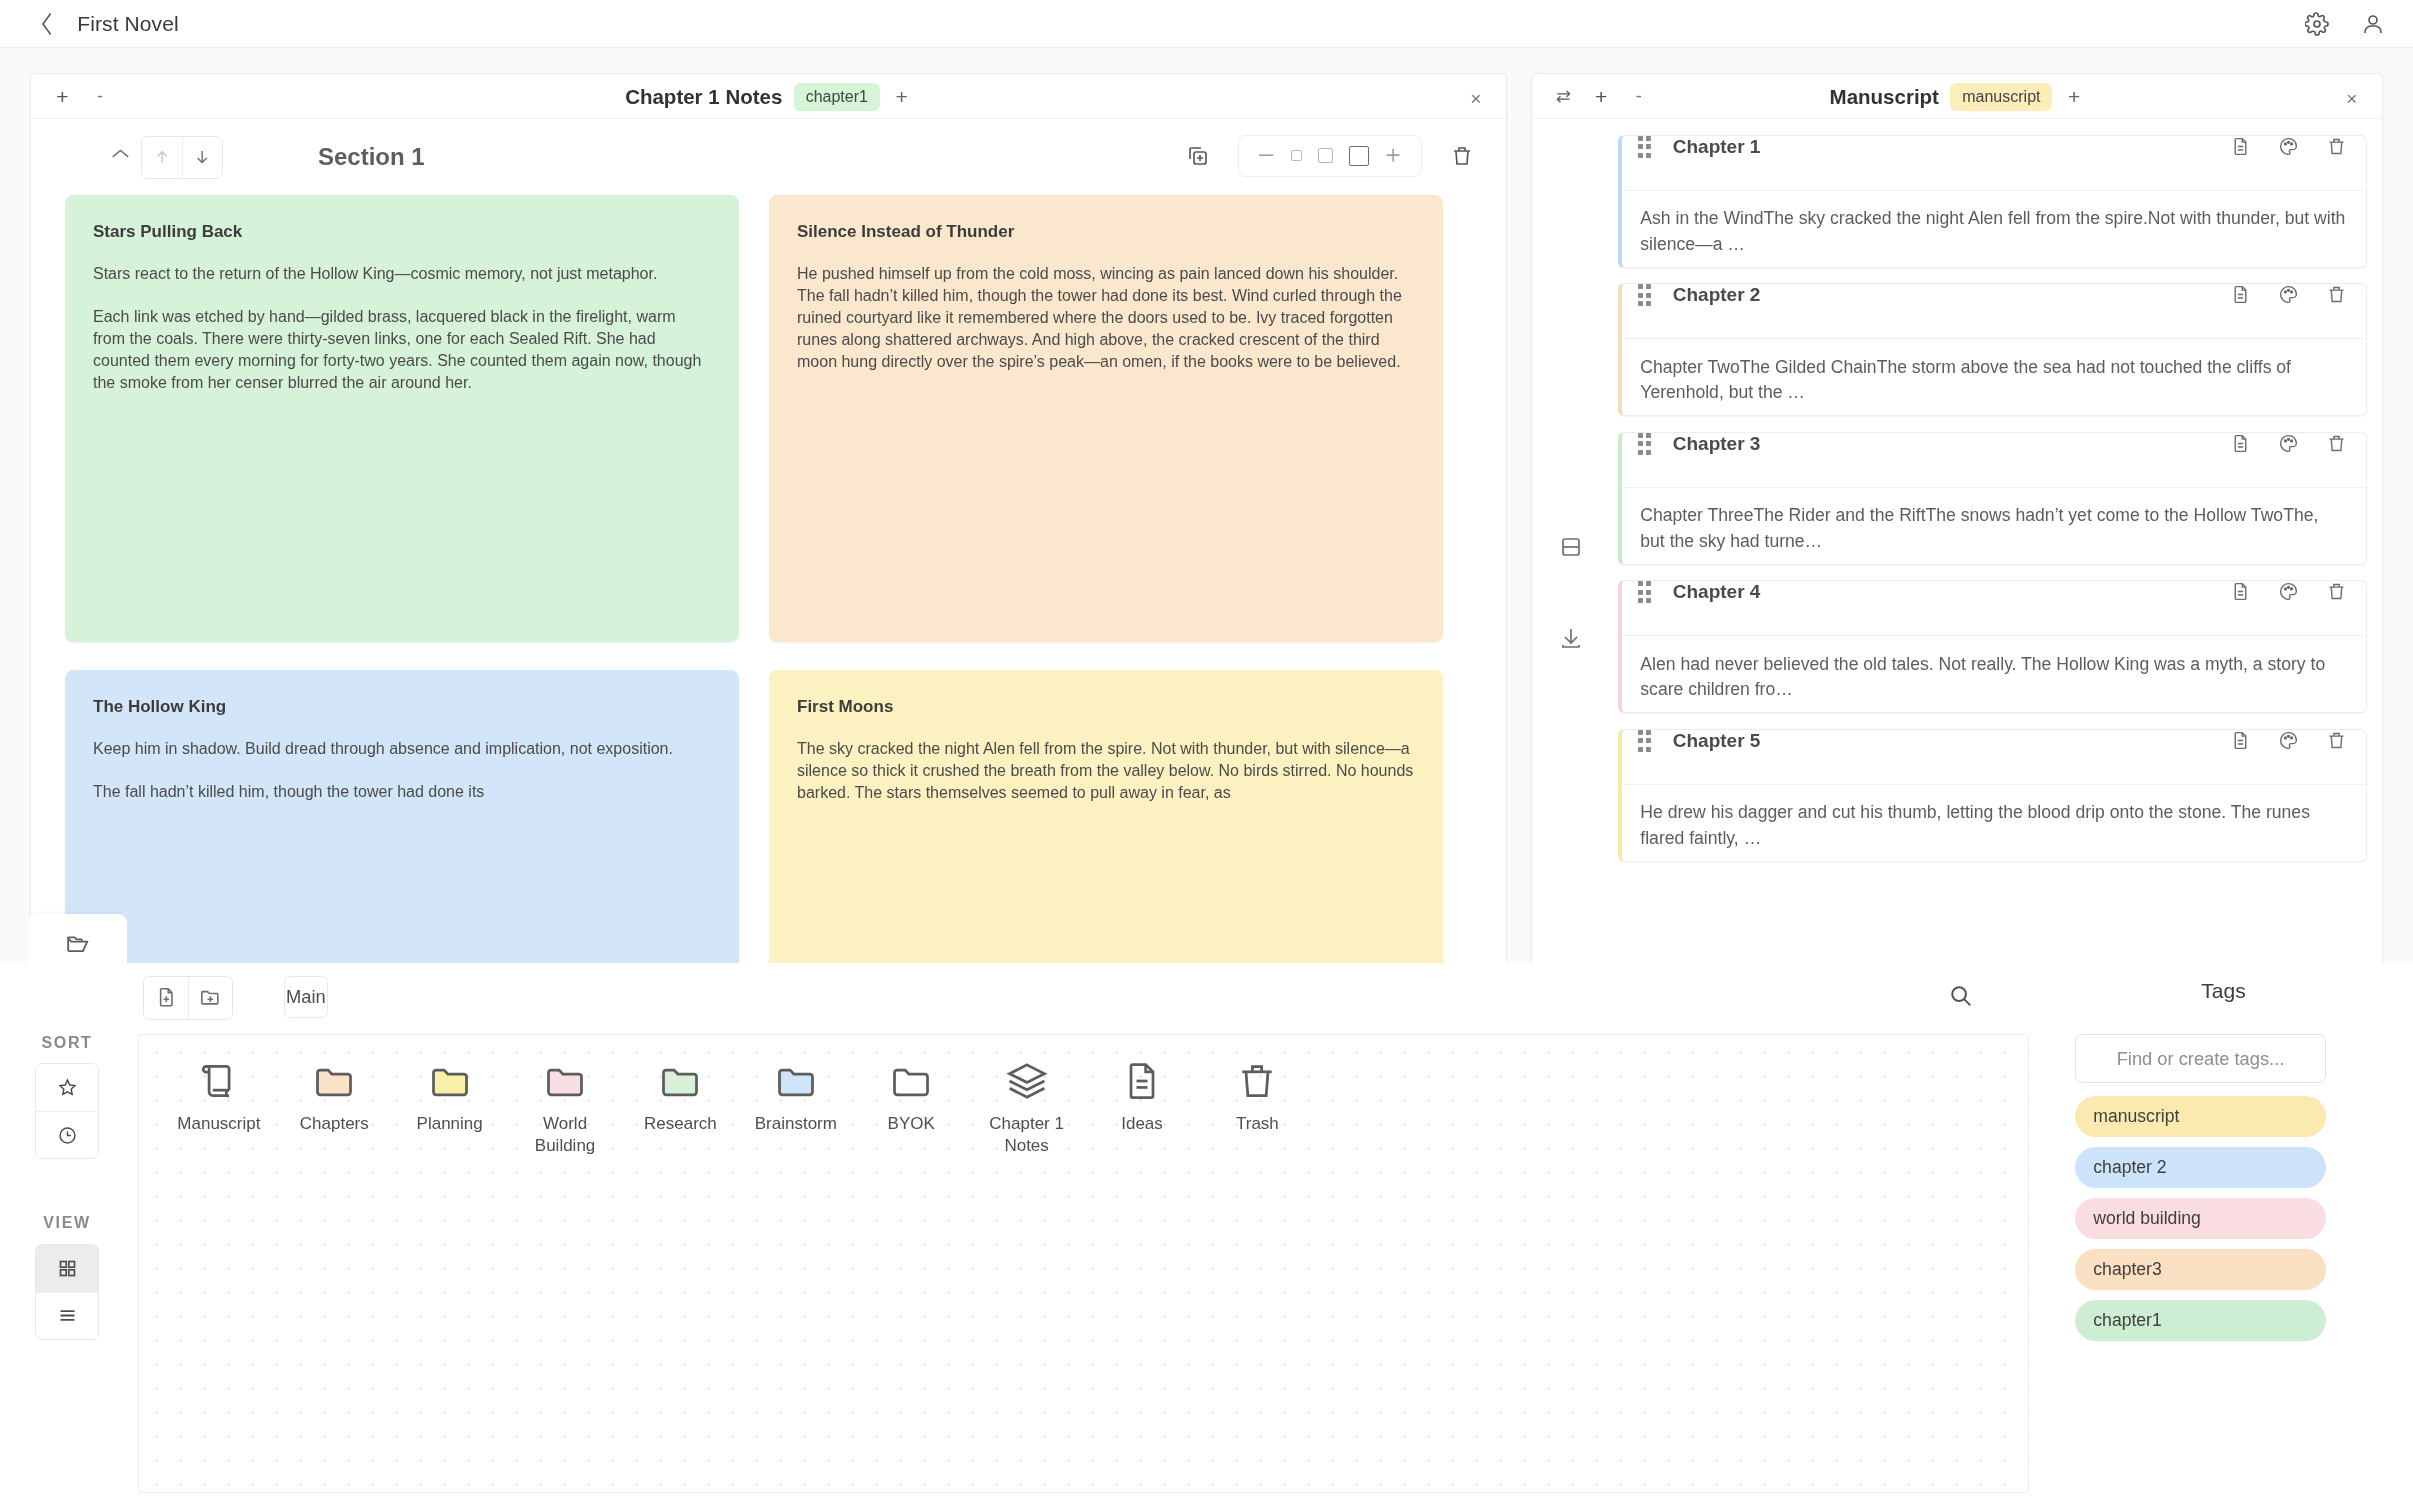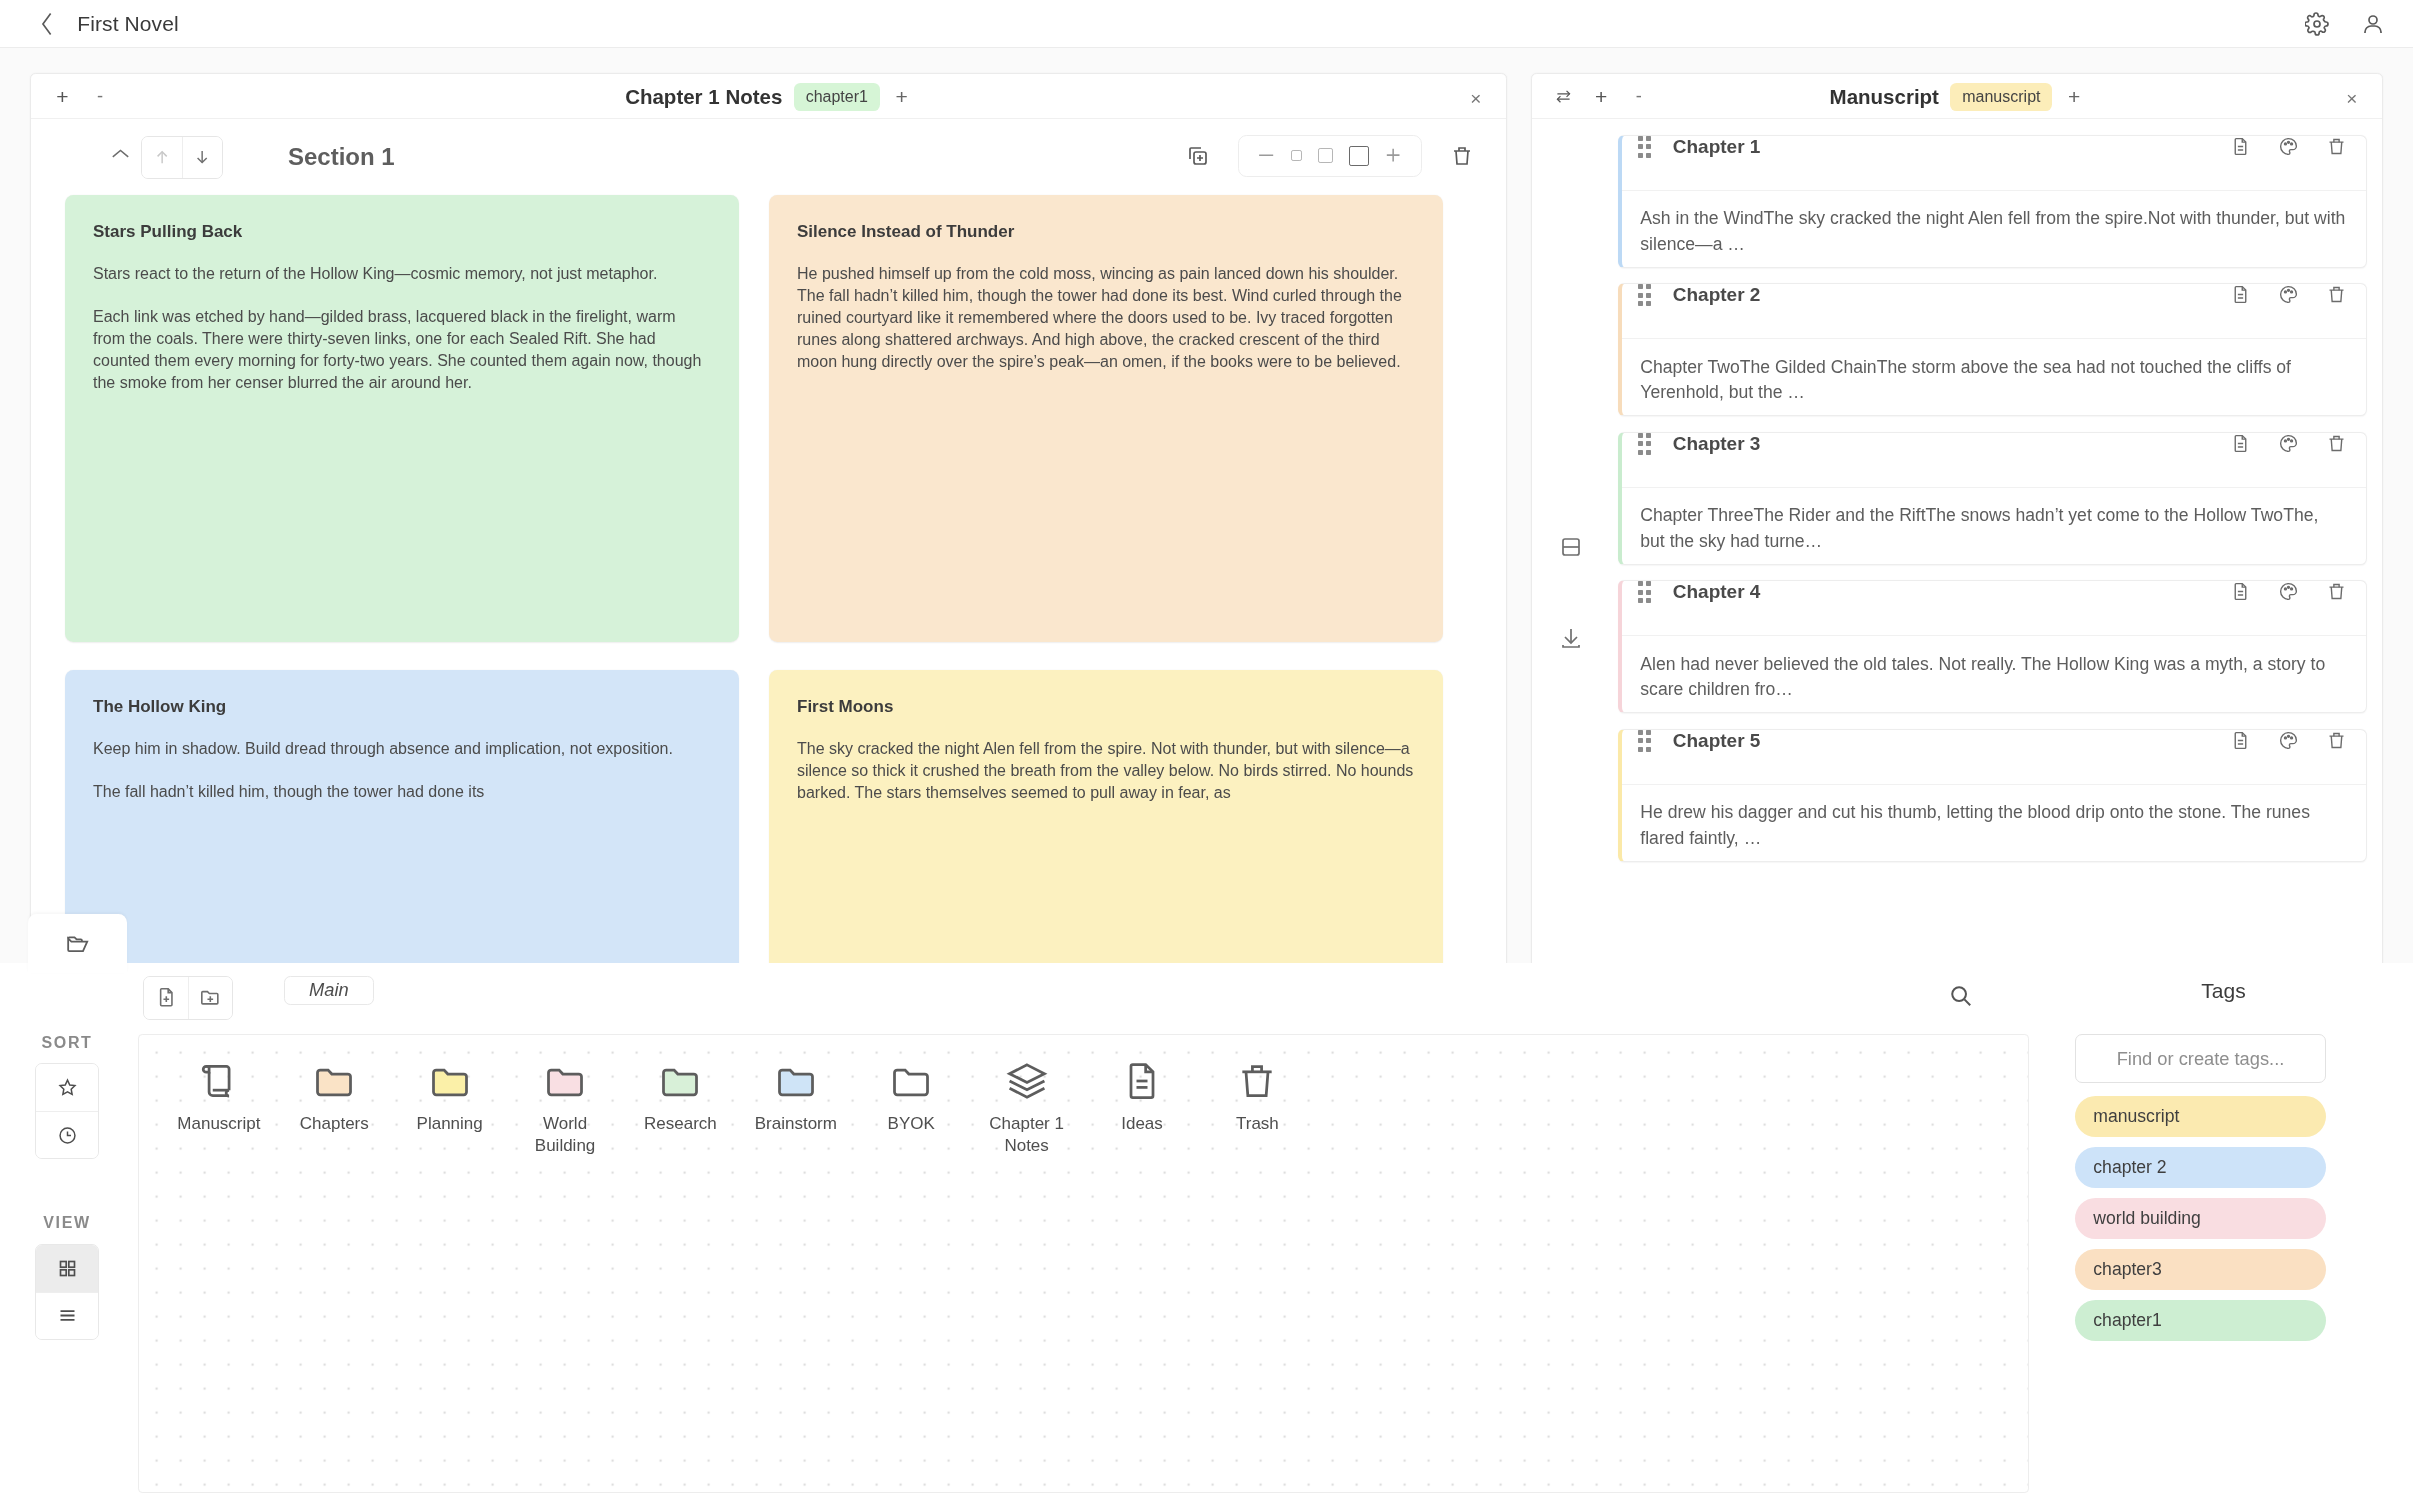--- a/index.html
+++ b/index.html
@@ -68,20 +68,21 @@
   .ph-close {
     position: absolute; right: 18.3px; top: 12.7px;
     font-size: 19px; color: #777; cursor: pointer;
     width: 24px; height: 24px; display: flex; align-items: center; justify-content: center;
   }
 
   
   .sec-bar {
     display: flex; align-items: center; height: 76px; position: relative;
     padding: 0 28px 0 78px;
+    gap: 30px;
   }
   .caret {
     position: absolute; left: 79px; top: 28px; color: #6d6d6d; cursor: pointer;
   }
   .btn-group {
     display: inline-flex; border: 0.7px solid #e6e6e6; border-radius: 7px; overflow: hidden;
     background: #fff;
   }
   .btn-group .gb {
     width: 40px; height: 41px; display: flex; align-items: center; justify-content: center;
@@ -160,23 +161,23 @@
     position: absolute; left: 28px; top: -49px; width: 99px; height: 59px;
     background: #fff; border-radius: 8.5px 8.5px 0 0;
     display: flex; align-items: center; justify-content: center; color: #5d5d5d;
     box-shadow: 0 -1.4px 2.8px rgba(0,0,0,.03); cursor: pointer;
   }
   .fb-toolbar { position: relative; height: 71px; }
   .fb-toolbar .grp { position: absolute; left: 143px; top: 12.7px; }
   .fb-toolbar .grp .gb { width: 44px; height: 42px; }
   .crumb {
     position: absolute; left: 284px; top: 12.7px;
-    border: 0.7px solid #e8e8e8; border-radius: 6.4px; height: 29px;
-    display: flex; align-items: center; padding: 0 24px;
-    font-size: 18.3px; color: #4d4d4d; background: #fff; cursor: pointer; font-style: italic;
+    border: 0.7px solid #e8e8e8; border-radius: 6.4px; height: 42px;
+    display: flex; align-items: center; padding: 0 1px;
+    font-size: 18.3px; color: #4d4d4d; background: #fff; cursor: pointer;
   }
   .fb-search {
     position: absolute; left: 1948px; top: 20px; color: #555; cursor: pointer;
   }
   .tags-title {
     position: absolute; left: 2068px; top: 15.5px; width: 311px; text-align: center;
     font-size: 21px; color: #3c3c3c;
   }
 
   .fb-side { position: absolute; left: 0; top: 71px; width: 134px; }

